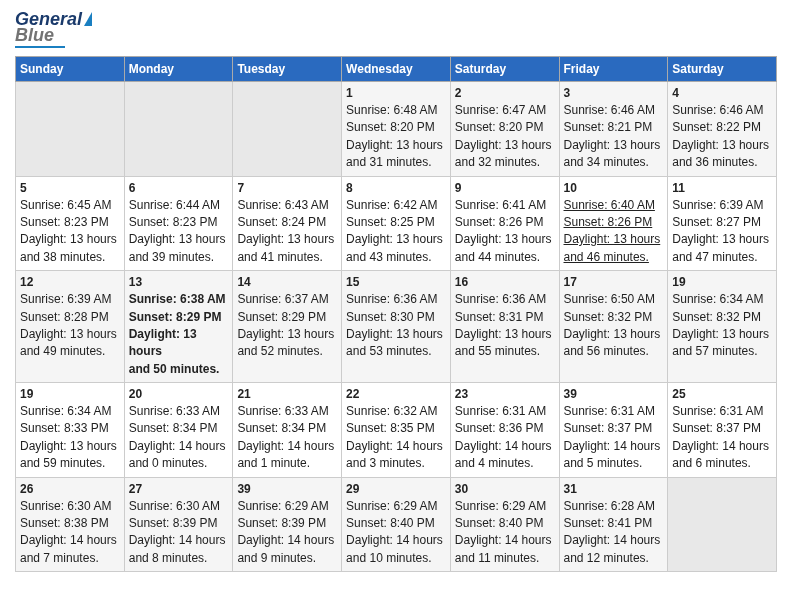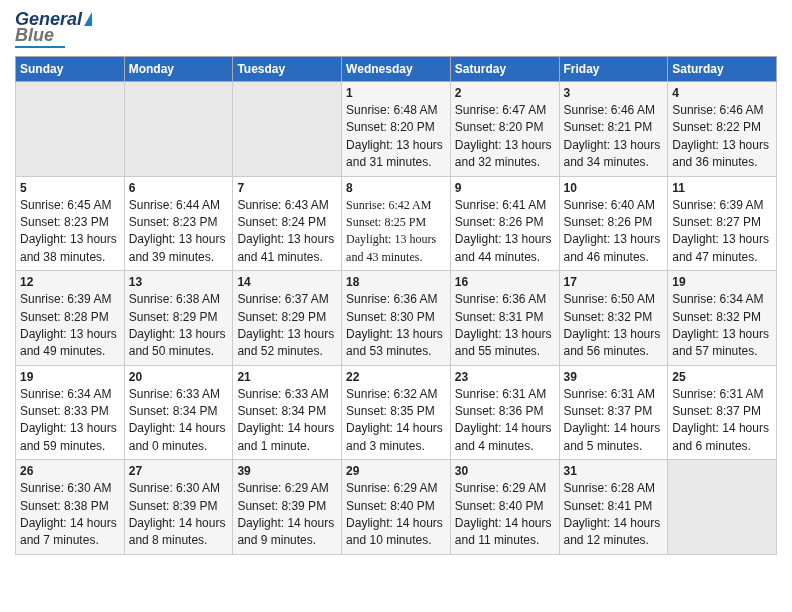--- a/index.html
+++ b/index.html
@@ -183,35 +183,35 @@
         </td>
         <td>
           <span class="day-num">7</span>
           <div class="day-info" style="white-space: pre-line;">Sunrise: 6:43 AM
 Sunset: 8:24 PM
 Daylight: 13 hours
 and 41 minutes.</div>
         </td>
         <td>
           <span class="day-num">8</span>
-          <div class="day-info" style="white-space: pre-line; font-family: Liberation Serif, serif;">Sunrise: 6:42 AM
+          <div class="day-info" style="white-space: pre-line;">Sunrise: 6:42 AM
 Sunset: 8:25 PM
 Daylight: 13 hours
 and 43 minutes.</div>
         </td>
         <td>
           <span class="day-num">9</span>
           <div class="day-info" style="white-space: pre-line;">Sunrise: 6:41 AM
 Sunset: 8:26 PM
 Daylight: 13 hours
 and 44 minutes.</div>
         </td>
         <td>
           <span class="day-num">10</span>
-          <div class="day-info" style="white-space: pre-line;">Sunrise: 6:40 AM
+          <div class="day-info" style="white-space: pre-line; text-decoration: underline;">Sunrise: 6:40 AM
 Sunset: 8:26 PM
 Daylight: 13 hours
 and 46 minutes.</div>
         </td>
         <td>
           <span class="day-num">11</span>
           <div class="day-info" style="white-space: pre-line;">Sunrise: 6:39 AM
 Sunset: 8:27 PM
 Daylight: 13 hours
 and 47 minutes.</div>
@@ -220,34 +220,34 @@
       <tr>
         <td>
           <span class="day-num">12</span>
           <div class="day-info" style="white-space: pre-line;">Sunrise: 6:39 AM
 Sunset: 8:28 PM
 Daylight: 13 hours
 and 49 minutes.</div>
         </td>
         <td>
           <span class="day-num">13</span>
-          <div class="day-info" style="white-space: pre-line;">Sunrise: 6:38 AM
+          <div class="day-info" style="white-space: pre-line; font-weight: bold;">Sunrise: 6:38 AM
 Sunset: 8:29 PM
 Daylight: 13 hours
 and 50 minutes.</div>
         </td>
         <td>
           <span class="day-num">14</span>
           <div class="day-info" style="white-space: pre-line;">Sunrise: 6:37 AM
 Sunset: 8:29 PM
 Daylight: 13 hours
 and 52 minutes.</div>
         </td>
         <td>
-          <span class="day-num">18</span>
+          <span class="day-num">15</span>
           <div class="day-info" style="white-space: pre-line;">Sunrise: 6:36 AM
 Sunset: 8:30 PM
 Daylight: 13 hours
 and 53 minutes.</div>
         </td>
         <td>
           <span class="day-num">16</span>
           <div class="day-info" style="white-space: pre-line;">Sunrise: 6:36 AM
 Sunset: 8:31 PM
 Daylight: 13 hours

